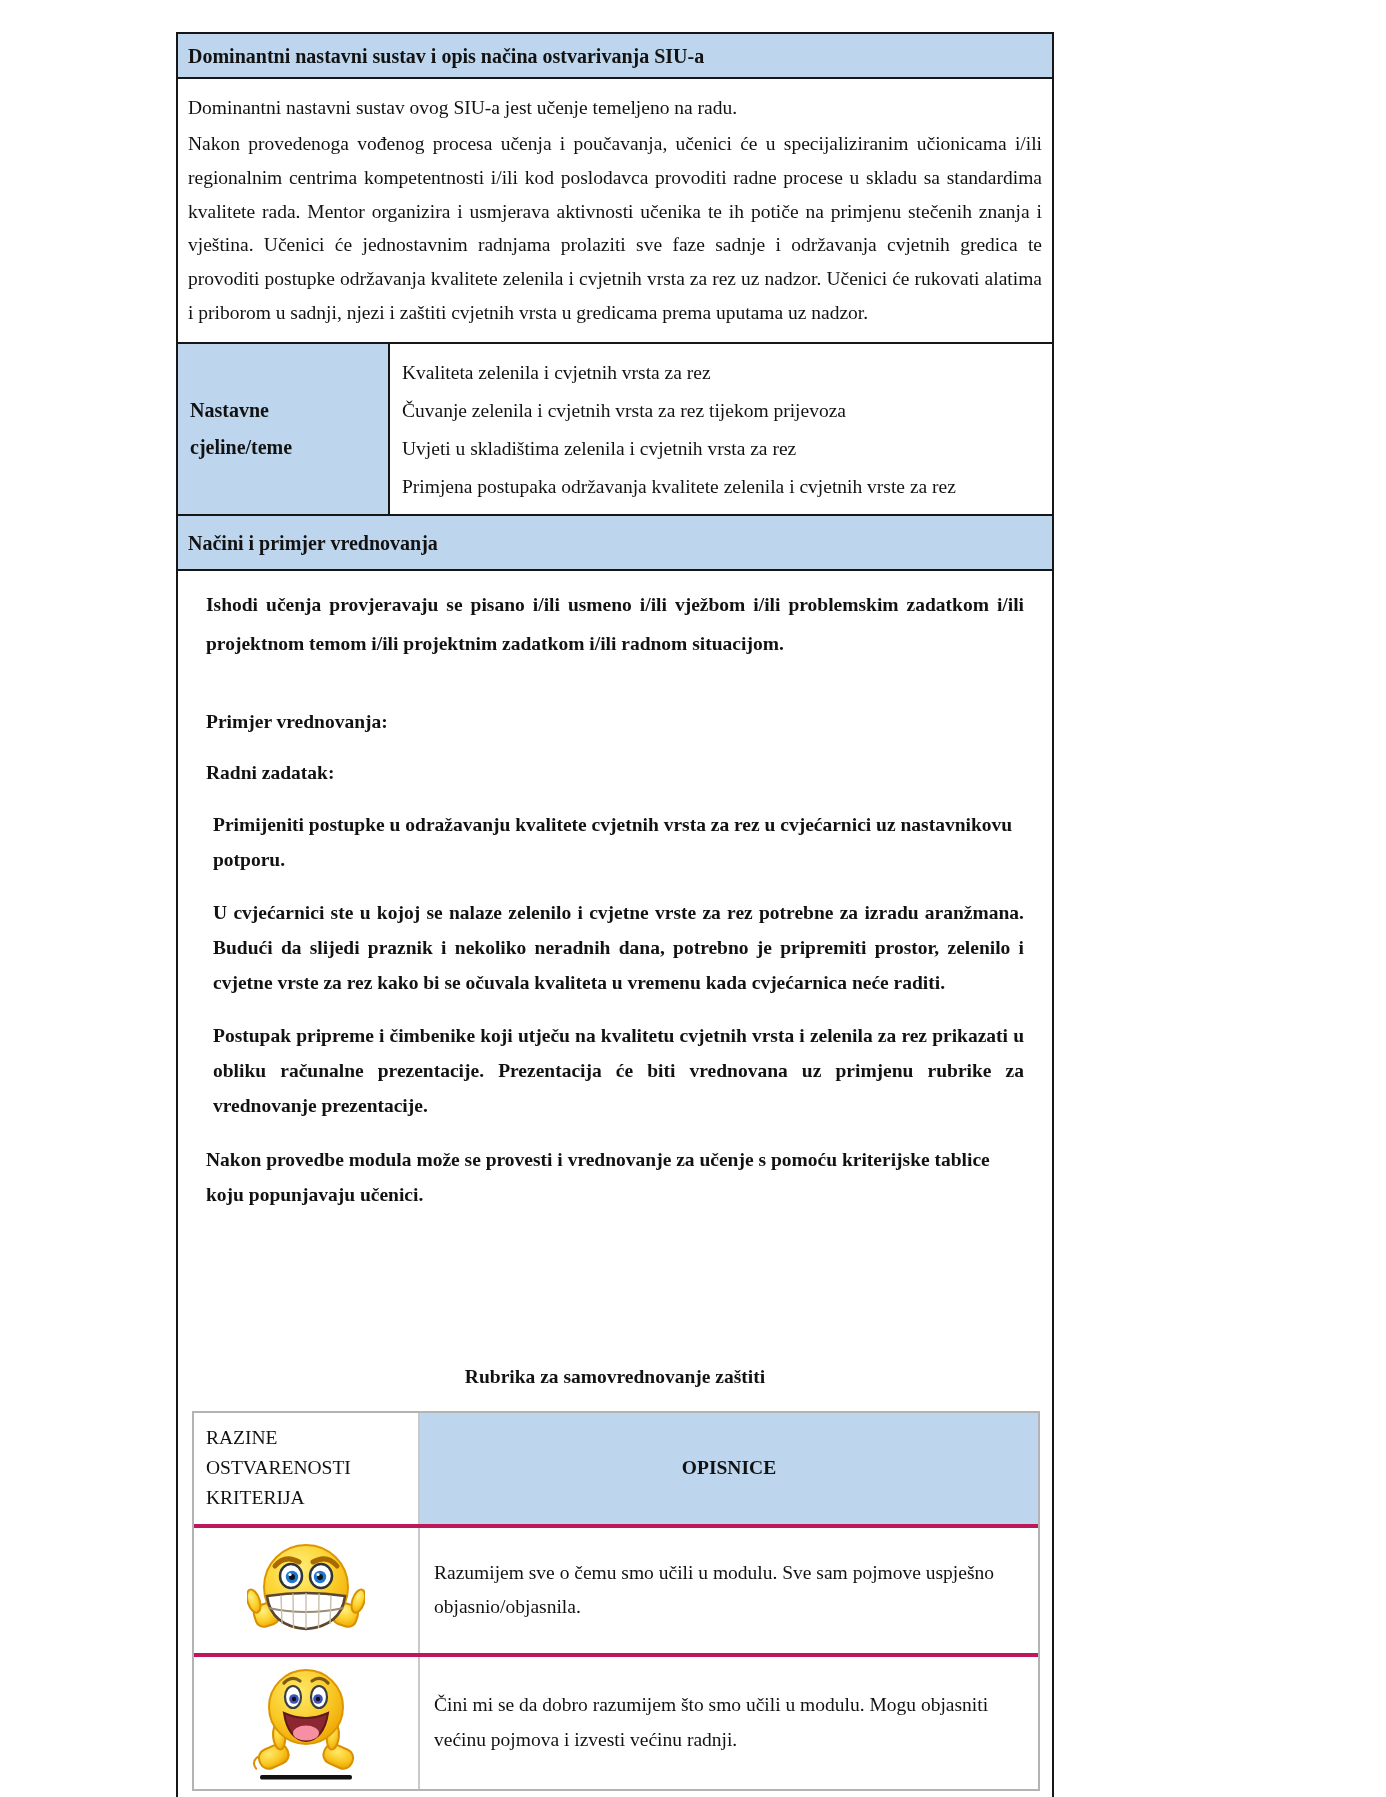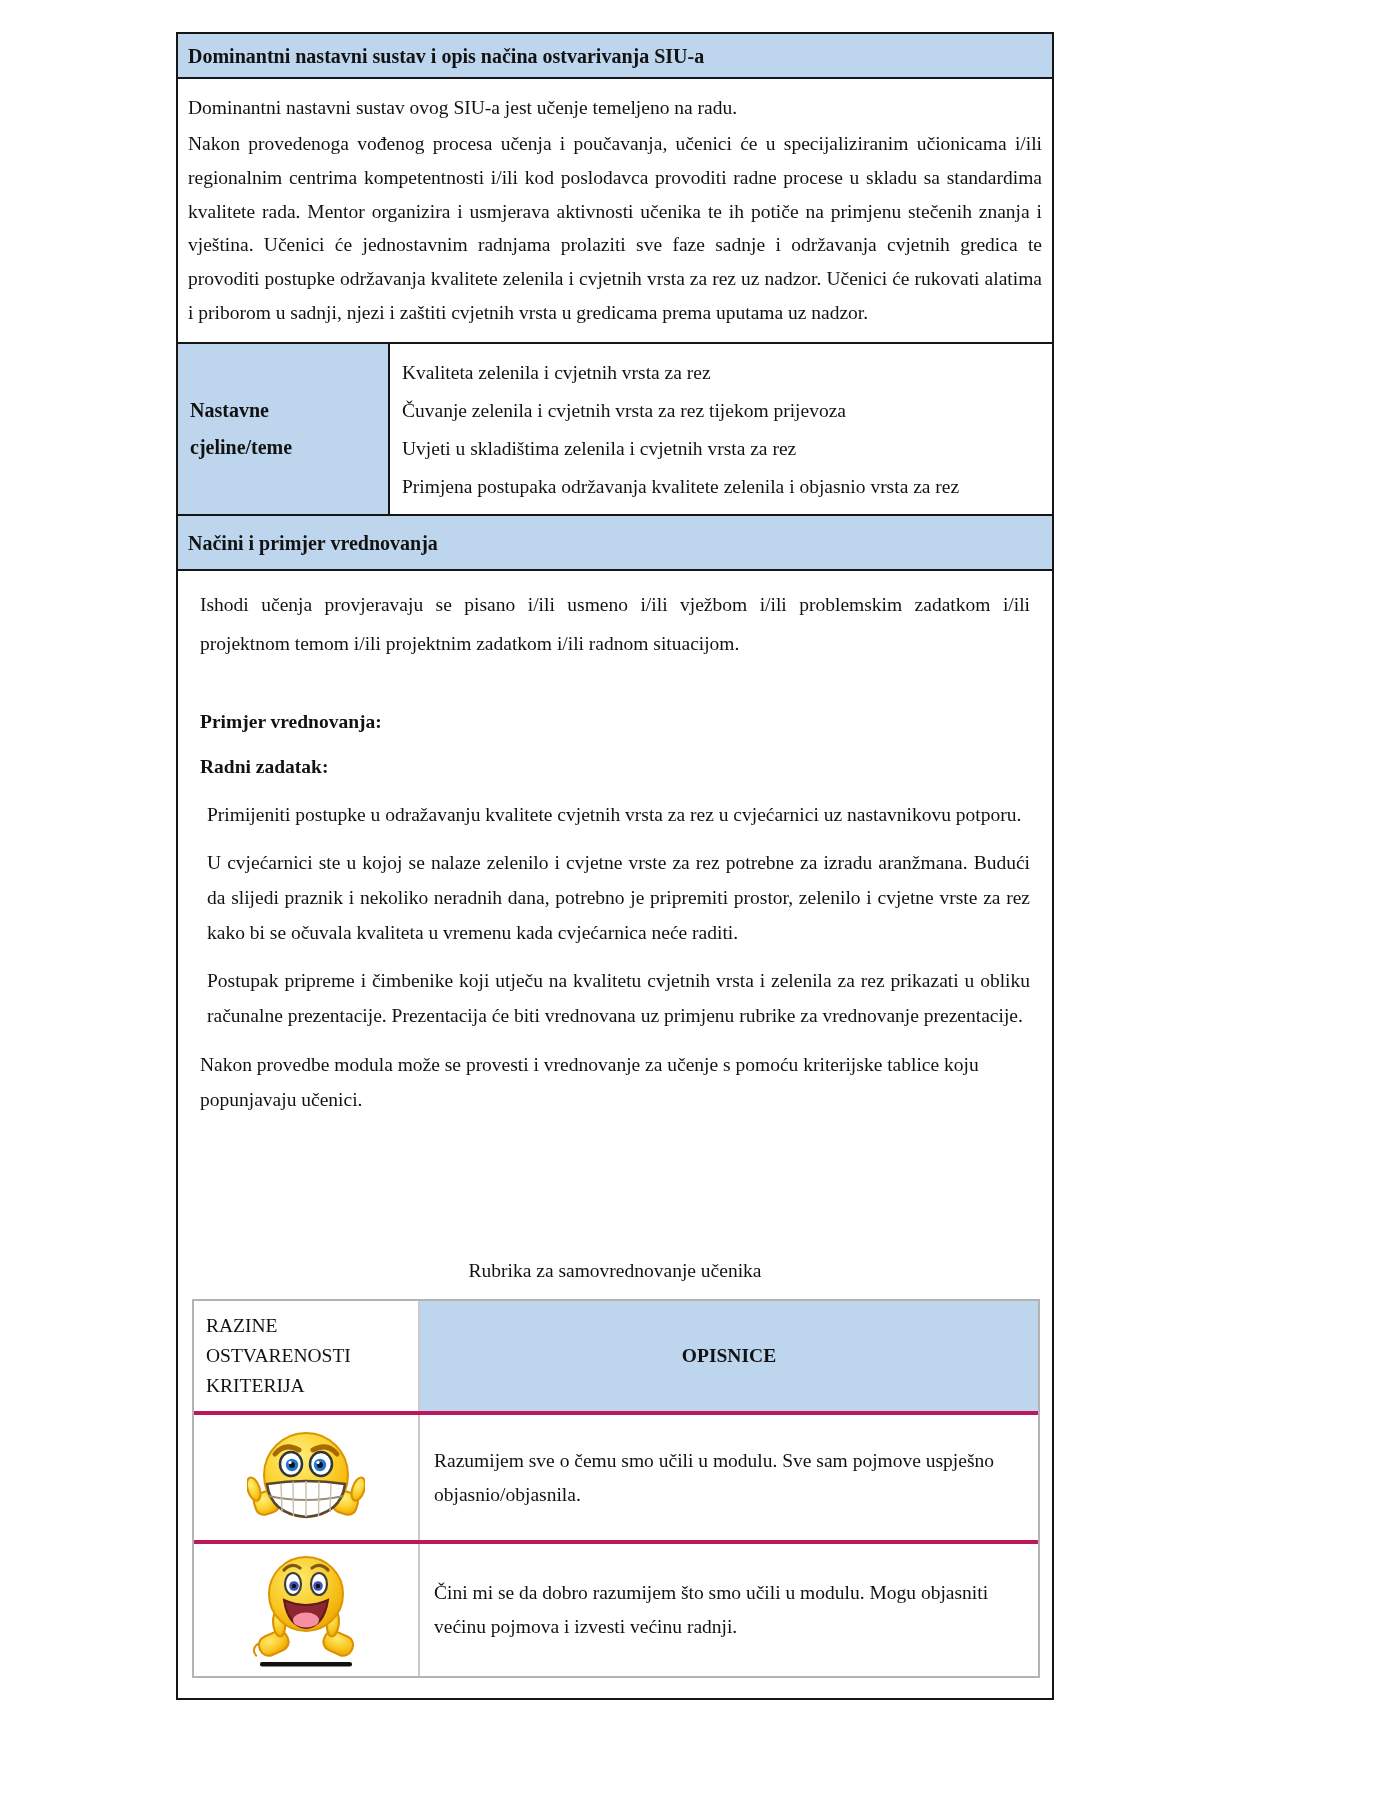--- a/index.html
+++ b/index.html
@@ -30,21 +30,21 @@
     font-weight:bold;font-size:20px;line-height:1.85;
     display:flex;align-items:center;padding:0 12px;
   }
   .teme-list{flex:1;padding:10px 12px 8px 12px;font-size:19.5px;}
   .teme-list div{line-height:38px;}
   .row-nacini{
     border-bottom:2px solid #161616;padding:16px 10px 14px 10px;
     font-weight:bold;font-size:20px;
   }
   .row-main{padding:2px 10px 8px 10px;font-size:19.5px;}
-  .row-main p{margin:12px;}
+  .row-main p{margin:18px;font-weight:bold;}
   .p-ishodi{text-align:justify;line-height:2.0;margin-top:12px !important;}
   .p-label{font-weight:bold;margin-top:42px !important;line-height:1.7;}
   .p-label2{font-weight:bold;margin-top:8px !important;line-height:1.7;}
   .p-task{margin-top:14px !important;line-height:1.8;padding-left:7px;}
   .p-task-j{margin-top:13px !important;line-height:1.8;padding-left:7px;text-align:justify;}
   .p-note{margin-top:14px !important;line-height:1.8;}
   .spacer{height:112px;}
   .caption{text-align:center;font-size:19.5px;line-height:1.7;margin:0;}
   .rubtable{
     margin:9px 2px 12px 4px;border:2px solid #b3b3b3;box-sizing:border-box;
@@ -78,40 +78,40 @@
   </div>
 
   <div class="row-teme">
     <div class="teme-label blue">
       <span>Nastavne cjeline/teme</span>
     </div>
     <div class="teme-list">
       <div>Kvaliteta zelenila i cvjetnih vrsta za rez</div>
       <div>Čuvanje zelenila i cvjetnih vrsta za rez tijekom prijevoza</div>
       <div>Uvjeti u skladištima zelenila i cvjetnih vrsta za rez</div>
-      <div>Primjena postupaka održavanja kvalitete zelenila i objasnio vrsta za rez</div>
+      <div>Primjena postupaka održavanja kvalitete zelenila i cvjetnih vrste za rez</div>
     </div>
   </div>
 
   <div class="row-nacini blue">
     <span>Načini i primjer vrednovanja</span>
   </div>
 
   <div class="row-main">
     <p class="p-ishodi">Ishodi učenja provjeravaju se pisano i/ili usmeno i/ili vježbom i/ili problemskim zadatkom i/ili projektnom temom i/ili projektnim zadatkom i/ili radnom situacijom.</p>
     <p class="p-label">Primjer vrednovanja:</p>
     <p class="p-label2">Radni zadatak:</p>
     <p class="p-task">Primijeniti postupke u odražavanju kvalitete cvjetnih vrsta za rez u cvjećarnici uz nastavnikovu potporu.</p>
     <p class="p-task-j">U cvjećarnici ste u kojoj se nalaze zelenilo i cvjetne vrste za rez potrebne za izradu aranžmana. Budući da slijedi praznik i nekoliko neradnih dana, potrebno je pripremiti prostor, zelenilo i cvjetne vrste za rez kako bi se očuvala kvaliteta u vremenu kada cvjećarnica neće raditi.</p>
     <p class="p-task-j">Postupak pripreme i čimbenike koji utječu na kvalitetu cvjetnih vrsta i zelenila za rez prikazati u obliku računalne prezentacije. Prezentacija će biti vrednovana uz primjenu rubrike za vrednovanje prezentacije.</p>
     <p class="p-note">Nakon provedbe modula može se provesti i vrednovanje za učenje s pomoću kriterijske tablice koju popunjavaju učenici.</p>
 
     <div class="spacer"></div>
 
-    <p class="caption">Rubrika za samovrednovanje učenika</p>
+    <p class="caption">Rubrika za samovrednovanje zaštiti</p>
 
     <div class="rubtable">
       <div class="rub-row">
         <div class="rub-c1 rub-h1">
           <span>RAZINE OSTVARENOSTI KRITERIJA</span>
         </div>
         <div class="rub-c2 rub-h2 blue">
           <span style="width:100%;">OPISNICE</span>
         </div>
       </div>

